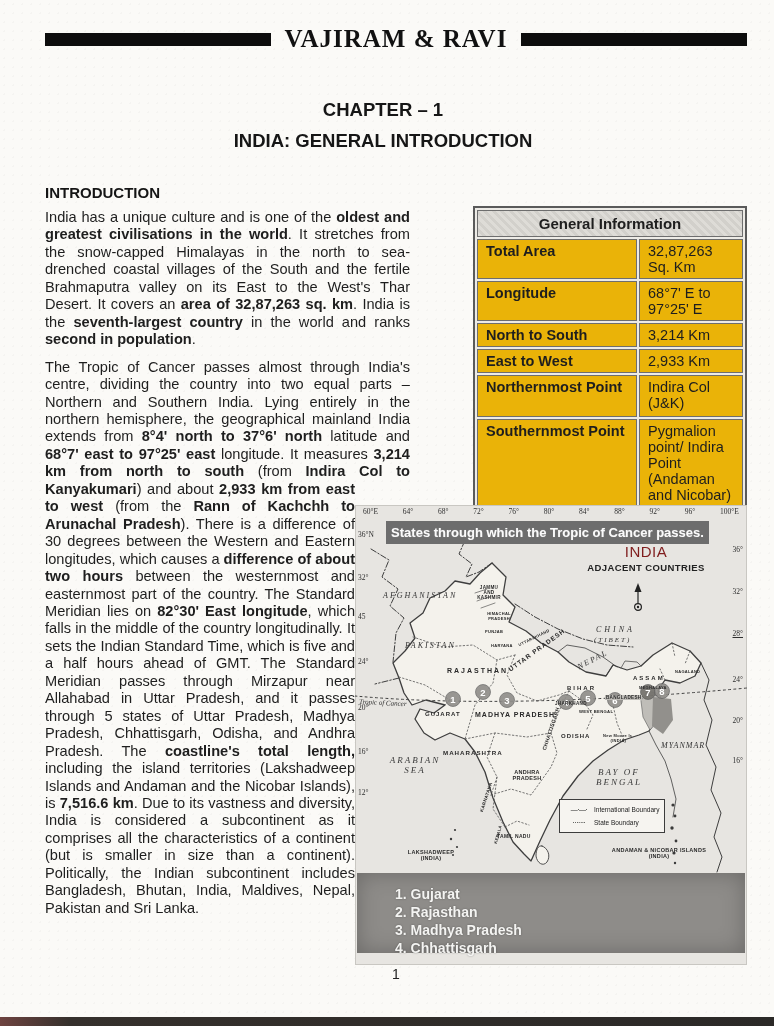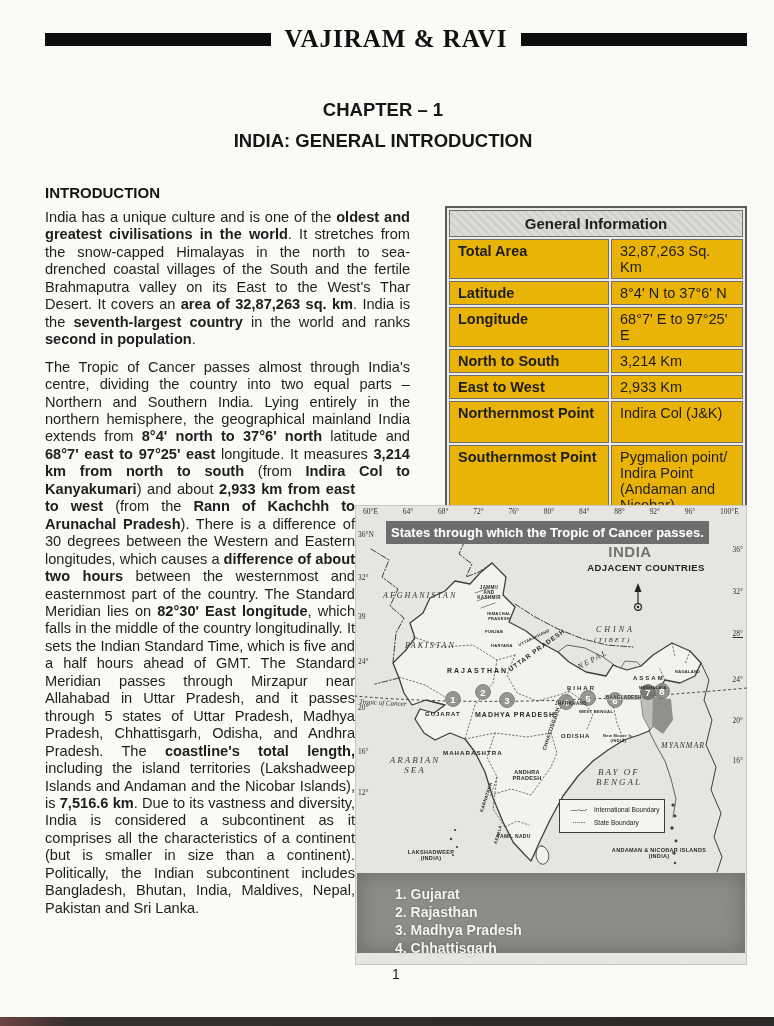--- a/index.html
+++ b/index.html
@@ -14,39 +14,39 @@
   
   .chapter{position:absolute;left:0;right:8px;top:94px;text-align:center;font-weight:bold;font-size:18.5px;line-height:31px;color:#161616;}
   
   .content{position:absolute;left:45px;top:184px;width:702px;min-height:800px;}
   .content h2{font-size:15px;margin:0 0 8px 0;color:#151515;}
   .content p{margin:0 0 10px 0;font-size:14.6px;line-height:17.45px;text-align:justify;}
   .content p b{font-weight:700;}
   .float-table{float:right;width:337px;height:292px;margin-top:22px;}
   .float-map{float:right;clear:right;width:392px;height:460px;margin-top:7px;}
   
-  table.gi{width:302px;margin-left:auto;border:2px solid #5a5a5a;border-collapse:separate;border-spacing:2px;background:#edebe6;}
+  table.gi{width:274px;margin-left:auto;border:2px solid #5a5a5a;border-collapse:separate;border-spacing:2px;background:#edebe6;}
   table.gi th,table.gi td{border:1.5px solid #6e6e6e;background:#eab308;padding:3px 8px;font-size:14.5px;vertical-align:top;text-align:left;}
   table.gi th{font-weight:bold;}
   table.gi .ttl{text-align:center;font-size:15px;background:repeating-linear-gradient(45deg,#dedcd7 0 3px,#d2d0cb 3px 6px);padding:4px;}
   table.gi th.lbl{width:142px;}
   
   .map{position:relative;width:392px;height:460px;background:#e7e5e1;box-shadow:0 0 0 1px #c9c7c2 inset;}
   .lon-row{position:absolute;left:0;right:0;top:2px;display:flex;justify-content:space-between;
            padding:0 8px;font-family:"Liberation Serif",serif;font-size:7.5px;color:#2f2f2f;}
   .map-banner{position:absolute;left:31px;top:16px;width:323px;height:23px;background:#6d6d6d;color:#fbfbfb;
               font-weight:bold;font-size:13px;line-height:23px;text-align:center;text-shadow:0 0 1px #ffffff55;z-index:5;}
   .map-svg{position:absolute;left:0;top:0;}
   .mlab{position:absolute;white-space:pre-line;color:#2c2c2c;}
   .cty{font-family:"Liberation Serif",serif;font-style:italic;font-size:8px;letter-spacing:2px;color:#333;}
   .sea{font-family:"Liberation Serif",serif;font-style:italic;font-size:9px;letter-spacing:2px;text-align:center;color:#3a3a3a;}
   .st{font-size:6.5px;font-weight:bold;letter-spacing:1px;color:#2a2a2a;}
   .st-sm{font-size:4.6px;font-weight:bold;color:#2a2a2a;letter-spacing:0.3px;}
   .lat{position:absolute;font-family:"Liberation Serif",serif;font-size:7.5px;color:#2f2f2f;}
-  .india-ttl{position:absolute;left:229px;top:38px;width:92px;text-align:center;font-weight:bold;font-size:15px;letter-spacing:0.5px;color:#737373;}
+  .india-ttl{position:absolute;left:245px;top:38px;width:92px;text-align:center;font-weight:normal;font-size:15px;letter-spacing:0.5px;color:#7f1d1d;}
   .india-sub{position:absolute;left:206px;top:57px;width:170px;text-align:center;font-size:9.5px;font-weight:bold;letter-spacing:0.4px;color:#222;}
   .compass{position:absolute;left:275px;top:78px;}
   .tropic-lab{position:absolute;left:4px;top:194px;font-family:"Liberation Serif",serif;font-style:italic;font-size:7px;transform:rotate(3deg);color:#333;}
   .legend{position:absolute;left:204px;top:294px;width:106px;height:34px;background:#f6f4f0;border:1px solid #3c3c3c;
           font-size:6.5px;color:#222;padding:3px 4px;box-sizing:border-box;}
   .lg-row{display:flex;align-items:center;height:13px;}
   .lg-sym{display:inline-block;width:30px;text-align:center;font-size:7px;letter-spacing:-0.5px;color:#222;}
   .map-list{position:absolute;left:2px;top:368px;width:388px;height:80px;background:#8e8c89;
             box-shadow:inset 0 0 22px rgba(0,0,0,0.25);}
   .ml-col{position:absolute;top:12px;color:#f4f4f2;font-weight:bold;font-size:14px;line-height:18px;text-shadow:0 0 2px rgba(0,0,0,0.35);}
@@ -77,24 +77,20 @@
 
     <div class="float-table">
       <table class="gi">
         <tbody>
             <tr>
               <th class="ttl" colspan="2">General Information</th>
             </tr>
         <tr>
           <th class="lbl">Total Area</th>
           <td>32,87,263 Sq. Km</td>
-            </tr>
-        <tr>
-          <th class="lbl">Latitude</th>
-          <td>8°4' N to 37°6' N</td>
             </tr>
         <tr>
           <th class="lbl">Longitude</th>
           <td>68°7' E to 97°25' E</td>
             </tr>
         <tr>
           <th class="lbl">North to South</th>
           <td>3,214 Km</td>
             </tr>
         <tr>
@@ -208,21 +204,21 @@
               </g>
             <g>
                 <circle cx="307" cy="186" r="7.5" fill="#8f8d89" opacity="0.9" stroke="#5c5c5c" stroke-width="0.7"></circle>
                 <text x="307" y="189.5" fill="#fff">8</text>
               </g>
           </g>
         </svg>
 
         <span class="lat" style="left:3px;top:25px;">36°N</span>
         <span class="lat" style="left:3px;top:68px;">32°</span>
-        <span class="lat" style="left:3px;top:107px;">39</span>
+        <span class="lat" style="left:3px;top:107px;">45</span>
         <span class="lat" style="left:3px;top:152px;">24°</span>
         <span class="lat" style="left:3px;top:198px;">20°</span>
         <span class="lat" style="left:3px;top:242px;">16°</span>
         <span class="lat" style="left:3px;top:283px;">12°</span>
         <span class="lat" style="right:4px;top:40px;">36°</span>
         <span class="lat" style="right:4px;top:82px;">32°</span>
         <span class="lat" style="right:4px;top:124px;text-decoration:underline;">28°</span>
         <span class="lat" style="right:4px;top:170px;">24°</span>
         <span class="lat" style="right:4px;top:211px;">20°</span>
         <span class="lat" style="right:4px;top:251px;">16°</span>

